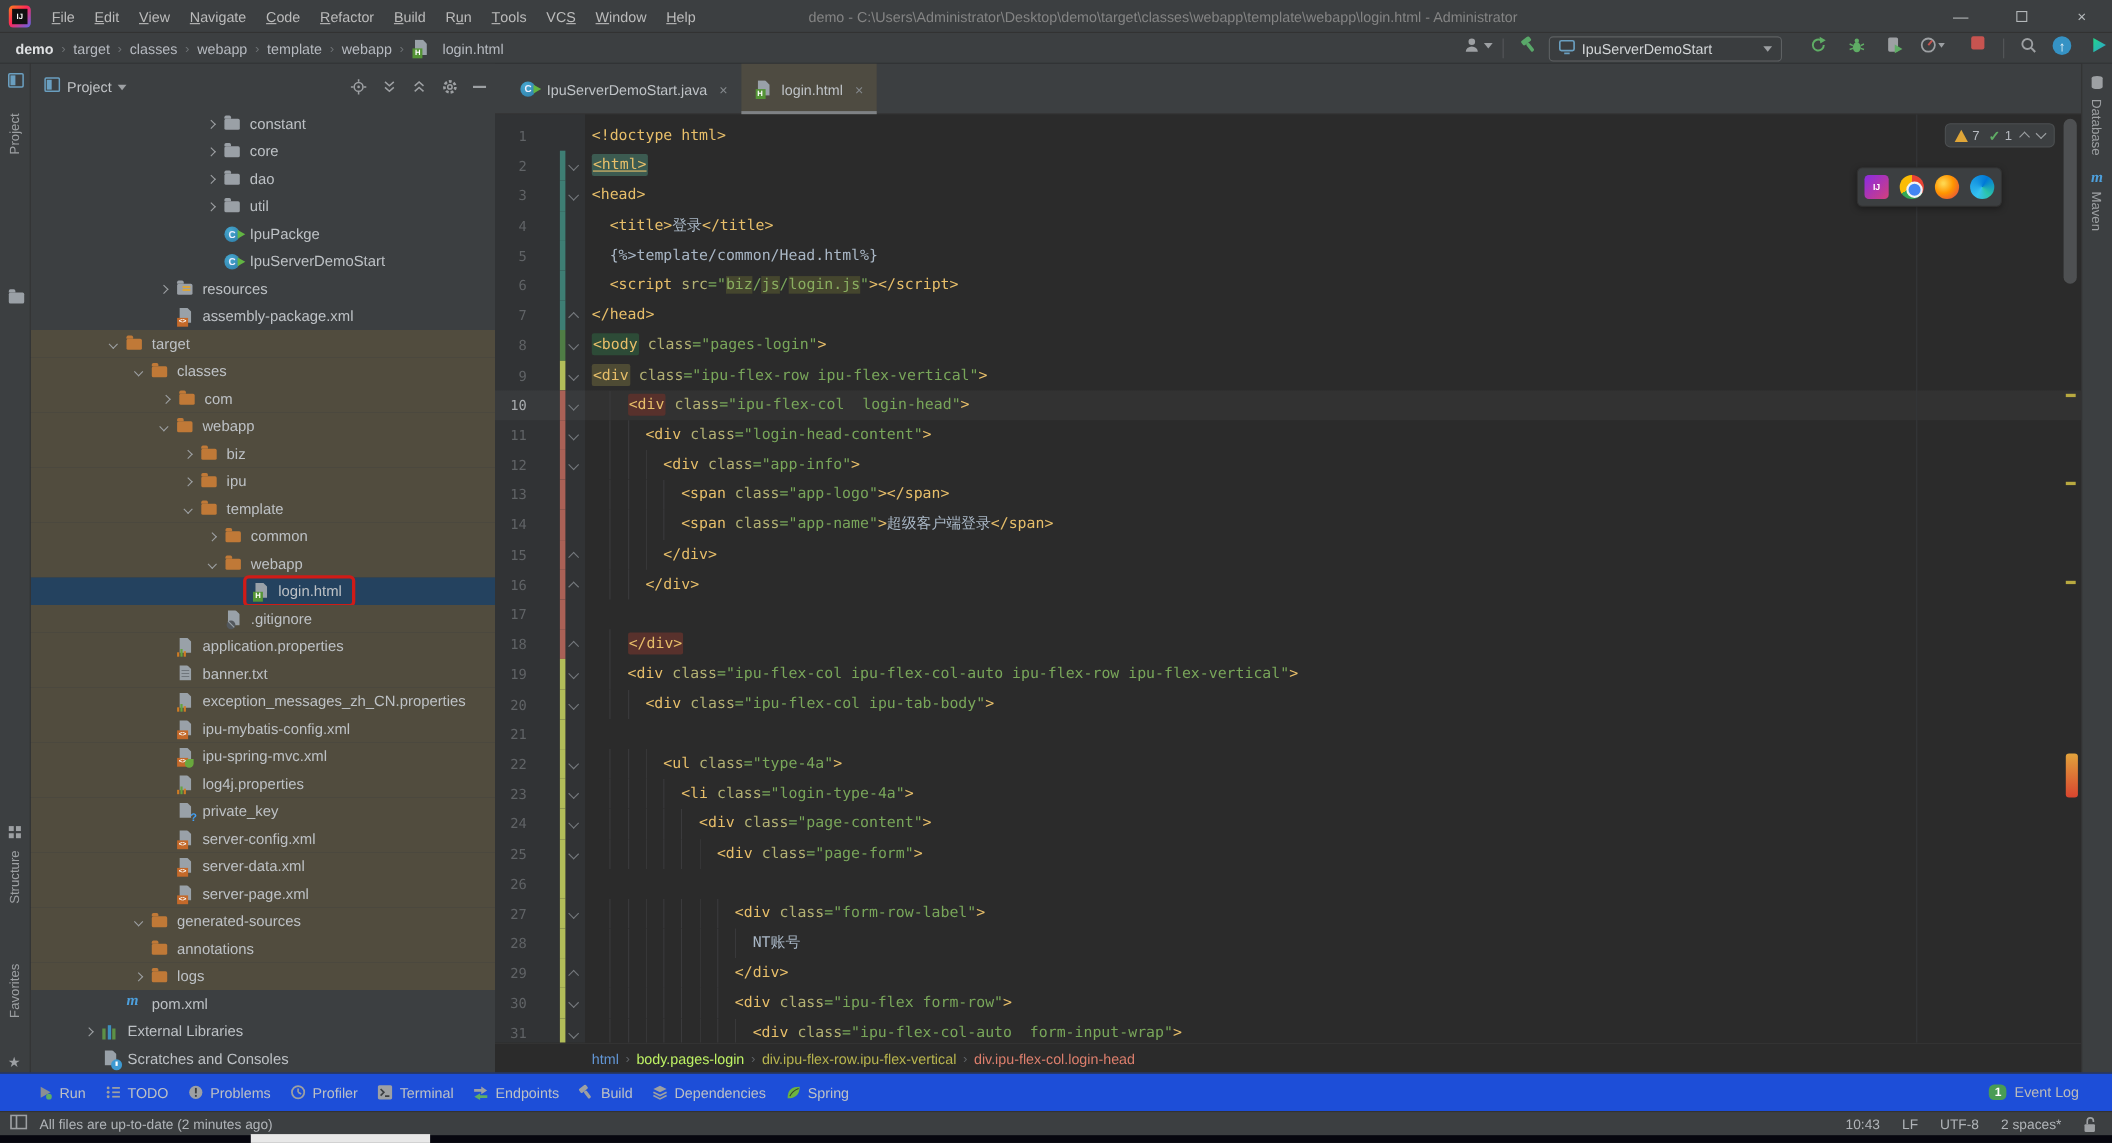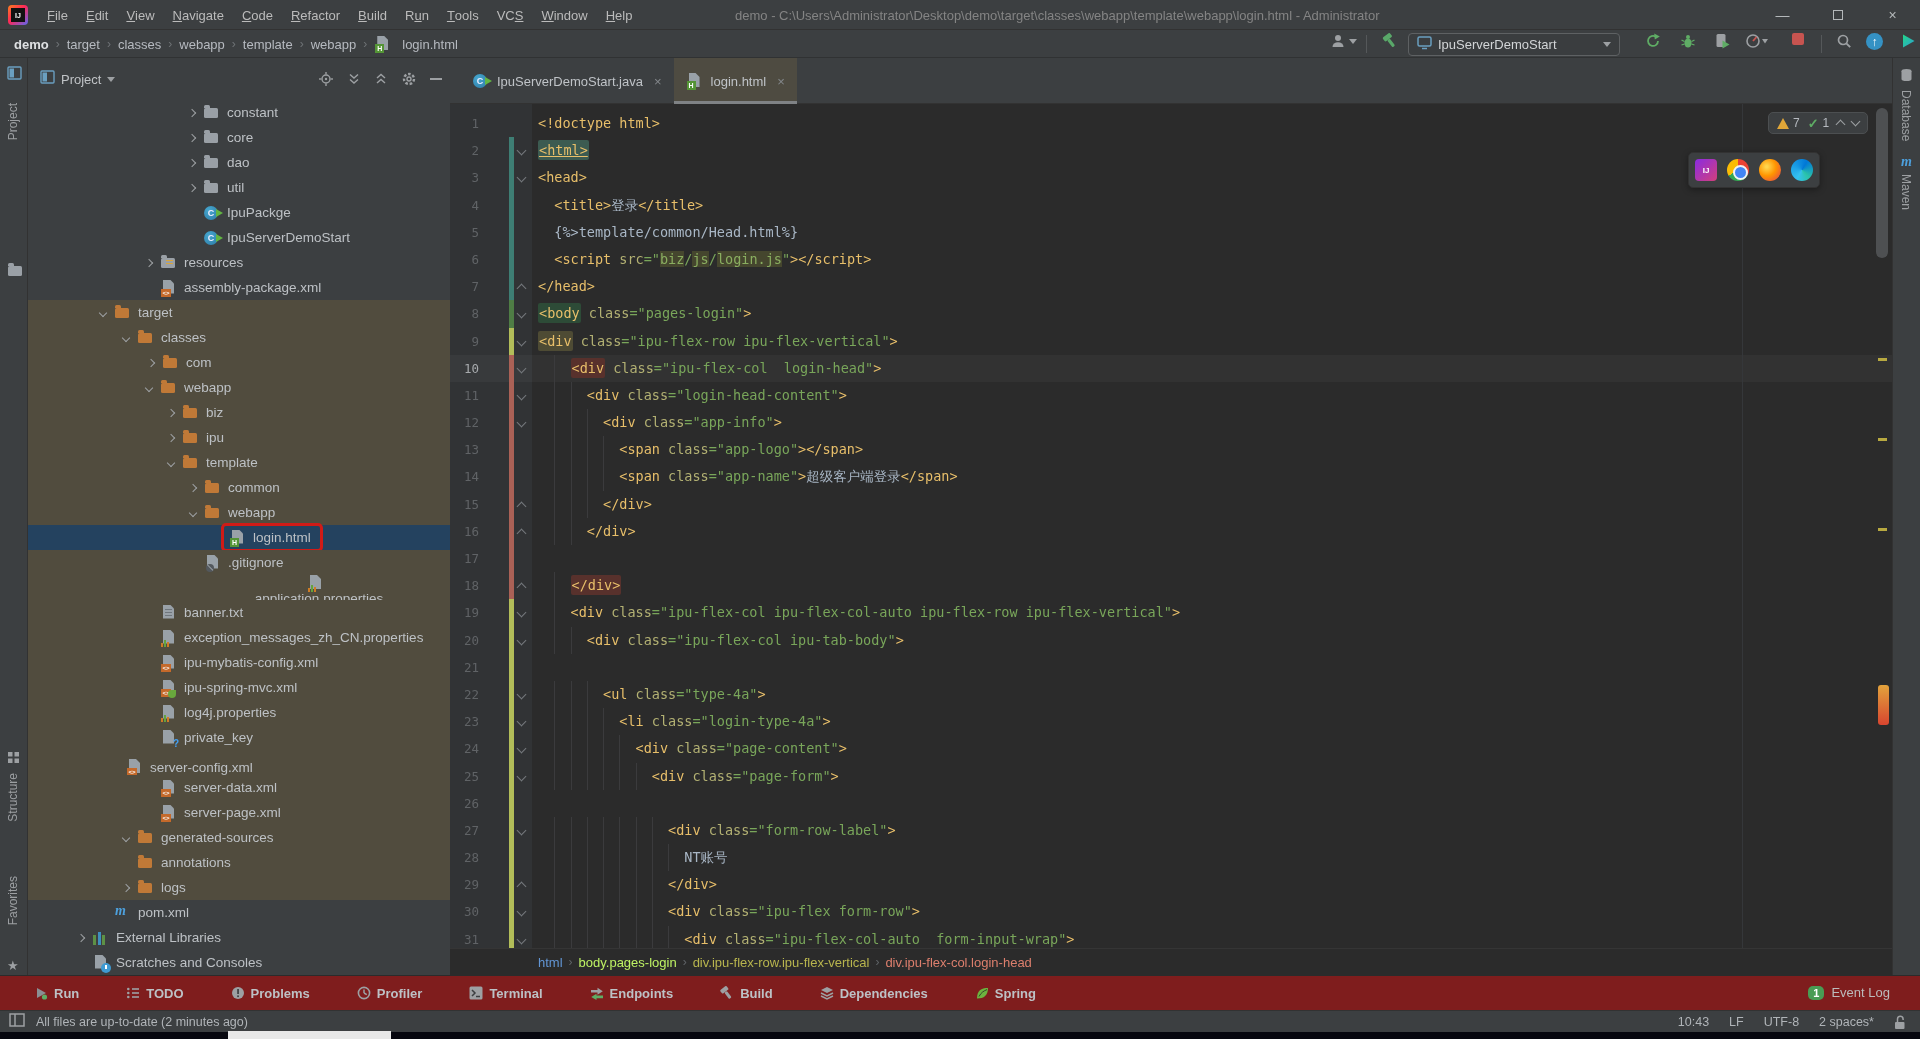--- a/index.html
+++ b/index.html
@@ -147,22 +147,22 @@
   #ed-scroll { left:1426px; top:50px; width:12px; height:150px; background:#585a5c; border-radius:6px; opacity:.8; }
   .stripe-mark { position:absolute; left:1428px; width:9px; height:3px; background:#b8a940; }
   #err-blob { left:1428px; top:627px; width:11px; height:40px; border-radius:3px;
     background:linear-gradient(#e2a33c,#d8452f); }
 
   #bcrumbs { position:absolute; left:0; top:890px; width:1442px; height:27px; background:#2b2b2b; border-top:1px solid #353535;
     display:flex; align-items:center; padding-left:88px; font-size:13px; gap:6px; white-space:nowrap; }
   #bcrumbs .bsep { color:#5f6367; font-size:12px; }
 
   
-  #bottombar { left:0; top:975px; width:1920px; height:35px; background:#7f1d1d; border-top:1px solid #2b2b2b;
-    display:flex; align-items:center; padding-left:34px; gap:47px; font-size:13px; color:#bdc1c5;font-weight:bold; }
+  #bottombar { left:0; top:975px; width:1920px; height:35px; background:#1d4ed8; border-top:1px solid #2b2b2b;
+    display:flex; align-items:center; padding-left:34px; gap:18px; font-size:13px; color:#bdc1c5; }
   .btool { display:flex; align-items:center; gap:6px; }
   #eventlog { position:absolute; right:30px; top:975px; height:35px; display:flex; align-items:center; gap:7px; font-size:13px; }
   #eventlog .badge1 { background:#499c54; color:#fff; border-radius:5px; font-size:11px; padding:1px 5px; font-weight:bold; }
 
   #statusbar { left:0; top:1010px; width:1920px; height:22px; background:#3c3f41; border-top:1px solid #323232;
     display:flex; align-items:center; font-size:12.5px; color:#b0b4b8; }
   #statusbar .smsg { margin-left:36px; }
   #status-right { position:absolute; right:12px; display:flex; gap:20px; align-items:center; }
   #sb-ico { position:absolute; left:9px; top:1013px; }
 
@@ -559,21 +559,21 @@
           </span>
         </div>
         <div class="trow olive" style="padding-left: 154px;">
           <span class="chevslot"></span>
           <span class="ticon">
             <span class="page"></span>
             <span class="badge b-git"></span>
           </span>
           <span>.gitignore</span>
         </div>
-        <div class="trow olive" style="padding-left: 110px; flex-direction: column;">
+        <div class="trow olive" style="padding-left: 110px;">
           <span class="chevslot"></span>
           <span class="ticon">
             <span class="page"></span>
             <span class="badge b-props">
               <i style="height:4px"></i>
               <i style="height:7px"></i>
               <i style="height:5px"></i>
             </span>
           </span>
           <span>application.properties</span>
@@ -628,21 +628,21 @@
           <span>log4j.properties</span>
         </div>
         <div class="trow olive" style="padding-left: 110px;">
           <span class="chevslot"></span>
           <span class="ticon">
             <span class="page"></span>
             <span class="badge b-key">?</span>
           </span>
           <span>private_key</span>
         </div>
-        <div class="trow olive" style="padding-left: 76px; align-items: flex-end;">
+        <div class="trow olive" style="padding-left: 110px;">
           <span class="chevslot"></span>
           <span class="ticon">
             <span class="page"></span>
             <span class="badge b-xml">&lt;&gt;</span>
           </span>
           <span>server-config.xml</span>
         </div>
         <div class="trow olive" style="padding-left: 110px;">
           <span class="chevslot"></span>
           <span class="ticon">

